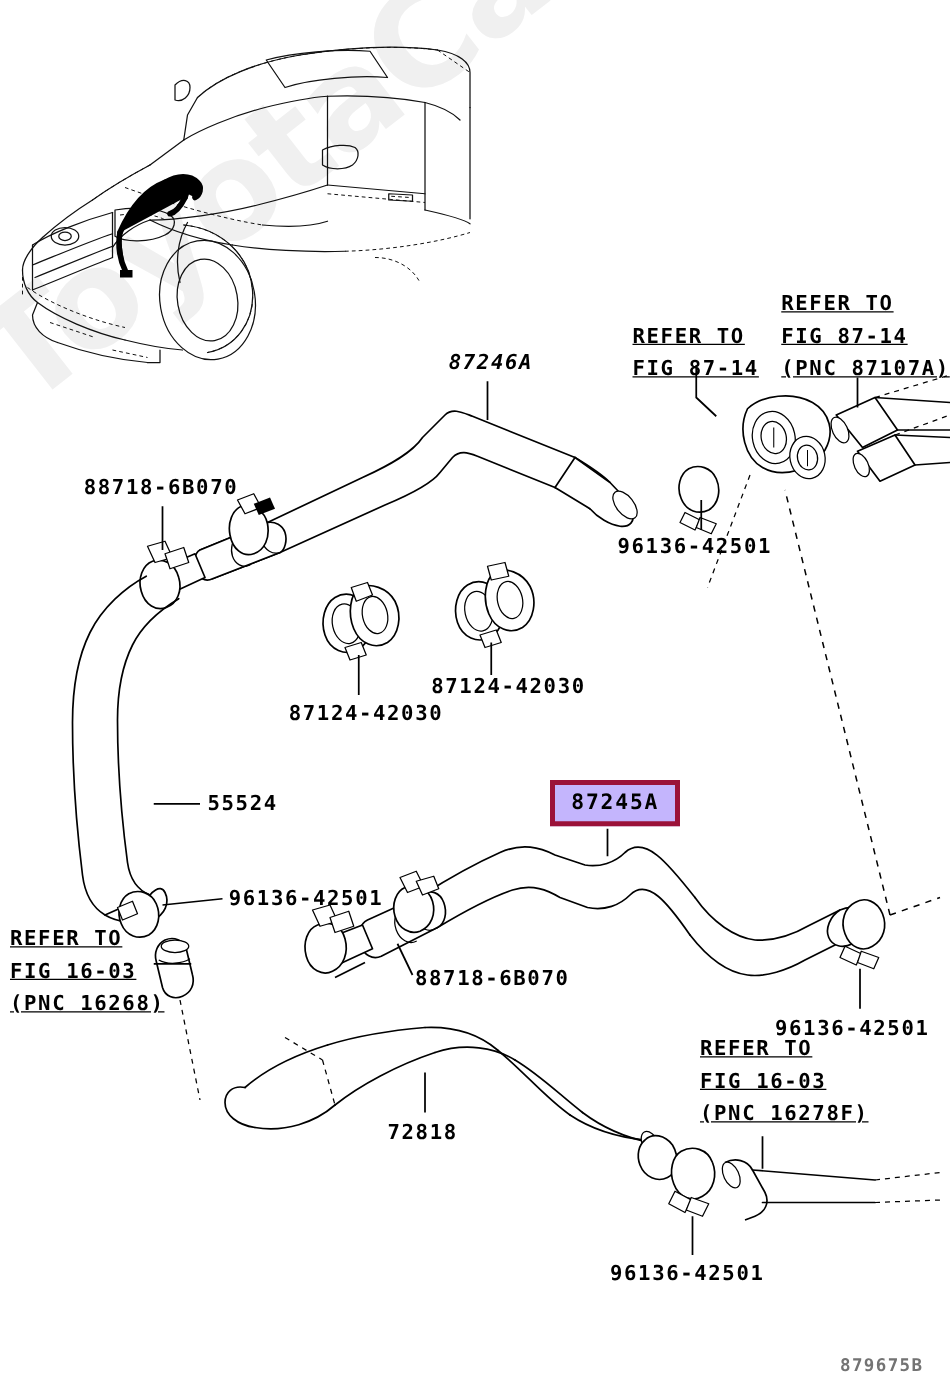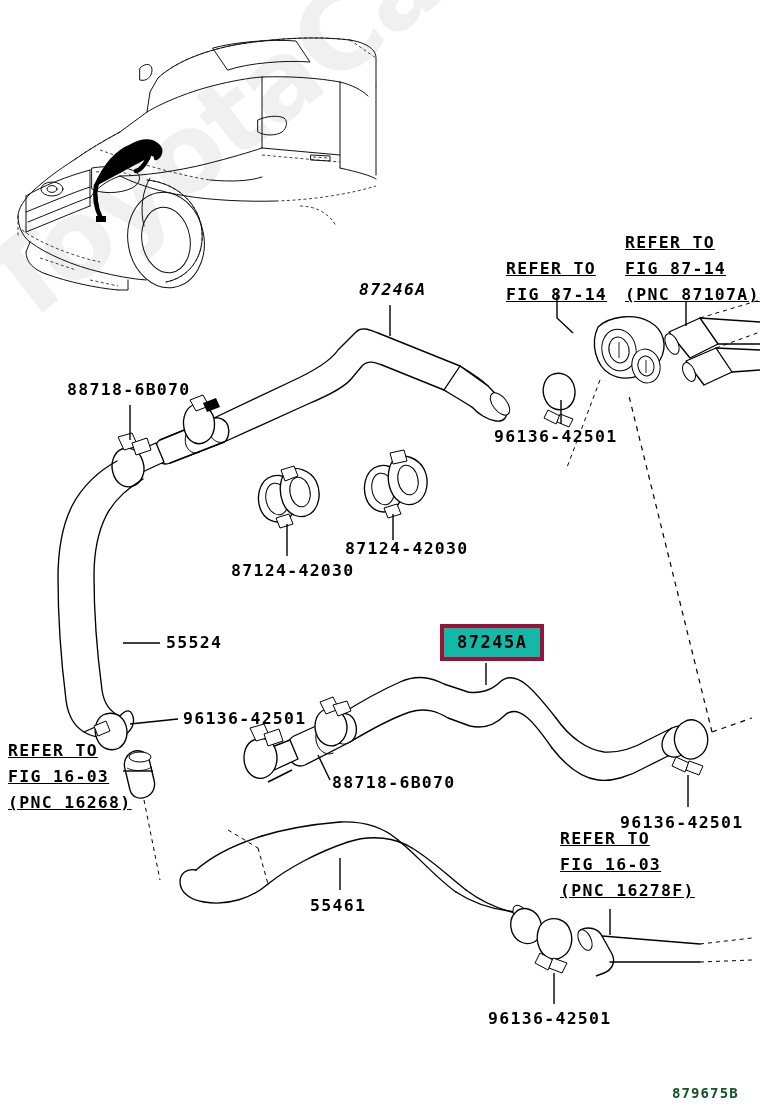--- a/index.html
+++ b/index.html
@@ -64,36 +64,36 @@
     line-height:21px;
     white-space:pre;
     user-select:none;
   }
   .lbl.multi{line-height:26px;text-decoration:underline;}
   
   #hl-box{
     position:absolute;
     z-index:4;
     border:4px solid #9b1239;
-    background:#14b8a6;
+    background:#c4b5fd;
     padding:4px 13px 5px 13px;
     font-family:"DejaVu Sans Mono","Liberation Mono",monospace;
     font-size:17px;
     font-weight:700;
     letter-spacing:1.5px;
     color:#000;
   }
   #figcode{
     position:absolute;
     z-index:3;
     font-family:"DejaVu Sans Mono","Liberation Mono",monospace;
     font-size:14px;
     font-weight:700;
     letter-spacing:1.1px;
-    color:#14532d;
+    color:#737373;
     text-align:right;
   }
 </style>
 </head>
 <body>
 
 <div id="page">
 
   <div id="watermark">ToyotaCarMine.ru</div>
 
@@ -388,21 +388,21 @@
   <div class="lbl" style="left:494px; top:426px;">96136-42501</div>
   <div class="lbl" style="left:231px; top:560px;">87124-42030</div>
   <div class="lbl" style="left:345px; top:538px;">87124-42030</div>
   <div class="lbl" style="left:166px; top:632px;">55524</div>
   <div class="lbl" style="left:183px; top:708px;">96136-42501</div>
   <div class="lbl multi" style="left:8px;  top:738px;">REFER TO
 FIG 16-03
 (PNC 16268)</div>
   <div class="lbl" style="left:332px; top:772px;">88718-6B070</div>
   <div class="lbl" style="left:620px; top:812px;">96136-42501</div>
-  <div class="lbl" style="left:310px; top:895px;">55461</div>
+  <div class="lbl" style="left:310px; top:895px;">72818</div>
   <div class="lbl multi" style="left:560px; top:826px;">REFER TO
 FIG 16-03
 (PNC 16278F)</div>
   <div class="lbl" style="left:488px; top:1008px;">96136-42501</div>
 
   <div id="hl-box" style="left:440px; top:624px;">87245A</div>
 
   <div id="figcode" style="left:672px; top:1085px;">879675B</div>
 
 </div>

